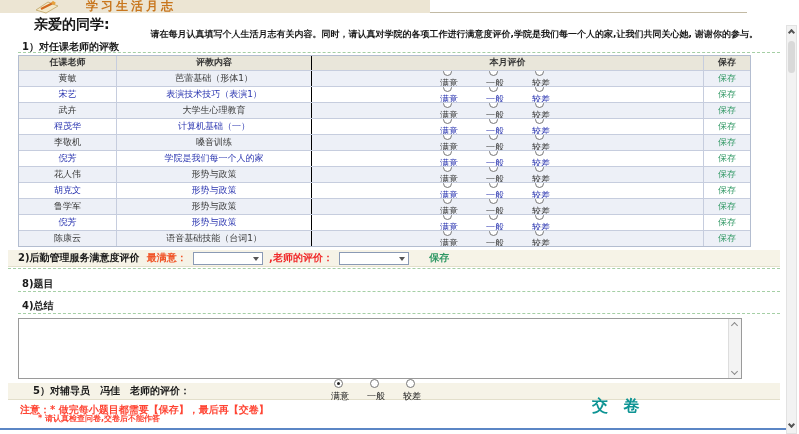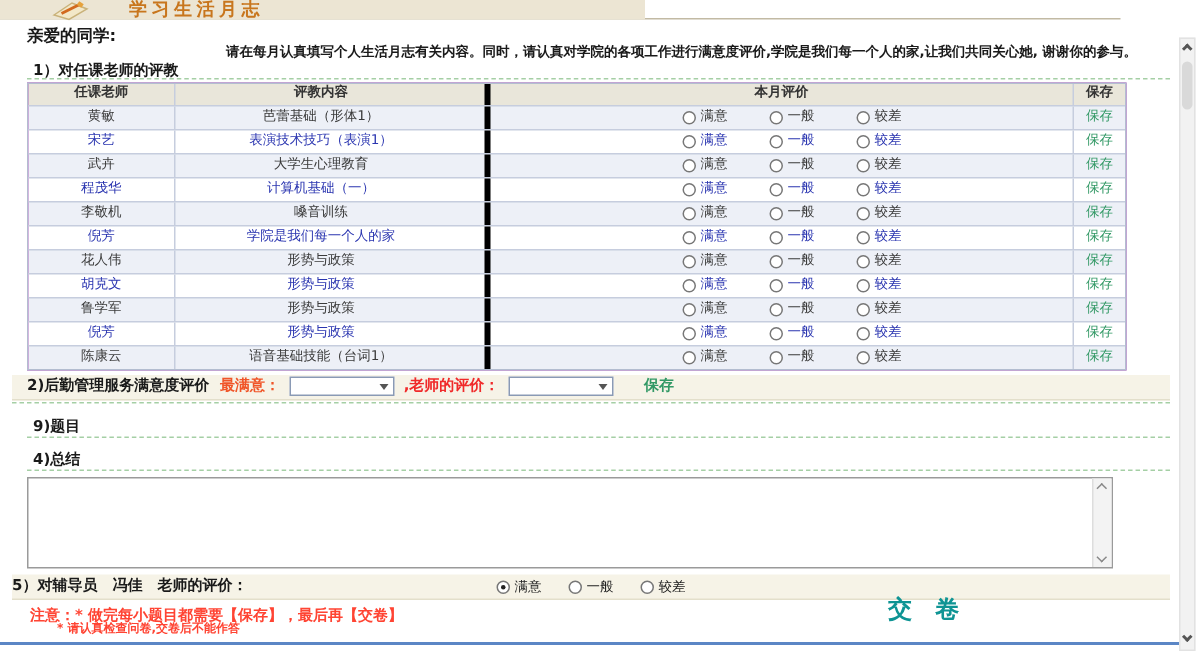--- a/index.html
+++ b/index.html
@@ -5,52 +5,52 @@
   * { margin:0; padding:0; box-sizing:border-box; }
   body { font-family:"DejaVu Sans", sans-serif; background:#fff; }
   .page { position:relative; width:799px; height:434px; background:#fff; overflow:hidden; }
 
   
   .banner { position:absolute; left:0; top:0; width:747px; height:13px; border-bottom:1px solid #c2baa4; }
   .banner-beige { position:absolute; left:0; top:0; width:430px; height:13px; background:#ece5d3; }
   .app-icon { position:absolute; left:34px; top:-1px; }
   .app-title { position:absolute; left:86px; top:0px; font-size:12px; font-weight:bold; color:#c8761d; letter-spacing:3px; white-space:nowrap; line-height:13px; }
 
-  .salutation { position:absolute; left:18px; top:16px; font-size:11px; font-weight:bold; color:#1a1a1a; }
+  .salutation { position:absolute; left:34px; top:16px; font-size:14px; font-weight:bold; color:#1a1a1a; }
   .intro-text { position:absolute; left:38px; top:28px; width:720px; font-size:9px; font-weight:bold; color:#1a1a1a; white-space:nowrap;text-align:right; }
 
   .sec1-title { position:absolute; left:22px; top:40px; font-size:10px; font-weight:bold; color:#1a1a1a; }
   .green-line { position:absolute; height:0; border-top:1px dashed #a5cfa5; }
   .gl-1 { left:18px; top:52px; width:762px; }
   .gl-2 { left:8px;  top:268px; width:772px; }
   .gl-3 { left:18px; top:291px; width:762px; }
   .gl-4 { left:18px; top:313px; width:762px; }
 
   
   .etable { position:absolute; left:18px; top:55px; width:733px; border:1px solid #b3bdd0; background:#a21caf; }
   .thead { display:flex; height:14px; line-height:13px; background:#e9e6da; font-weight:bold; color:#333; font-size:9px; }
   .trow  { display:flex; height:16px; line-height:15px; border-top:1px solid #c6cdde; font-size:9px; }
   .trow:nth-child(odd) { background:#fff; color:#2a35b0; }
   .trow:nth-child(even){ background:#edf0f7; color:#3a3a3a; }
   .cell { text-align:center; overflow:hidden; white-space:nowrap; }
   .c-teacher { width:97px; }
   .c-course  { width:195px; border-left:1px solid #c6cdde; }
-  .c-rating  { width:392px; border-left:4px solid #000000; display:flex; align-items:center; padding-left:128px; text-align:left;margin-left:12px; }
+  .c-rating  { width:392px; border-left:1px solid #000000; display:flex; align-items:center; padding-left:128px; text-align:left; }
   .c-save    { flex:1; border-left:1px solid #c6cdde; color:#339966; cursor:pointer; }
   .thead .c-rating { display:block; padding-left:0; text-align:center; }
   .thead .c-save { color:#333; }
 
-  .rgroup { display:inline-flex; align-items:center; margin-right:28px; }
+  .rgroup { display:inline-flex; align-items:center; margin-right:28px;flex-direction:column; }
   .rb { width:9px; height:9px; border:1px solid #777; border-radius:50%; background:#fff; display:inline-block; margin-right:3px; flex:0 0 auto; }
   .rb.sel::after { content:""; display:block; width:3px; height:3px; background:#222; border-radius:50%; margin:2px auto 0; }
 
   
   .bar { position:absolute; left:8px; width:772px; height:17px; background:#f6f3e7; border-bottom:1px solid #e3dfcb; font-size:10px; line-height:16px; white-space:nowrap; }
   .bar2 { top:250px; padding-left:10px; }
-  .bar5 { top:383px; padding-left:0; }
+  .bar5 { top:383px; padding-left:25px; }
   .sec-label { font-weight:bold; color:#1a1a1a; }
   .red-hot  { color:#f05528; font-weight:bold; margin-left:4px; }
   .red-cold { color:#f02a2a; font-weight:bold; }
   .save-link { color:#339966; font-weight:bold; margin-left:14px; cursor:pointer; }
 
   .sel-box { display:inline-block; position:relative; width:70px; height:13px; border:1px solid #8a9ab5; background:#fff; vertical-align:middle; margin:0 3px; }
   .sel-arrow { position:absolute; right:3px; top:4px; width:0; height:0; border-left:3px solid transparent; border-right:3px solid transparent; border-top:4px solid #555; }
 
   .sec3-title { position:absolute; left:22px; top:277px; font-size:10px; font-weight:bold; color:#1a1a1a; }
   .sec4-title { position:absolute; left:22px; top:299px; font-size:10px; font-weight:bold; color:#1a1a1a; }
@@ -338,21 +338,21 @@
   <div class="bar bar2">
     <span class="sec-label">2)后勤管理服务满意度评价</span>
     <span class="red-hot">最满意：</span>
     <span class="sel-box"><span class="sel-arrow"></span></span>
     <span class="red-cold">,老师的评价：</span>
     <span class="sel-box"><span class="sel-arrow"></span></span>
     <span class="save-link">保存</span>
   </div>
   <div class="green-line gl-2"></div>
 
-  <div class="sec3-title">9)题目</div>
+  <div class="sec3-title">8)题目</div>
   <div class="green-line gl-3"></div>
 
   <div class="sec4-title">4)总结</div>
   <div class="green-line gl-4"></div>
   <div class="ta">
     <div class="ta-sb">
       <span class="chev chev-up"></span>
       <span class="chev chev-down"></span>
     </div>
   </div>

